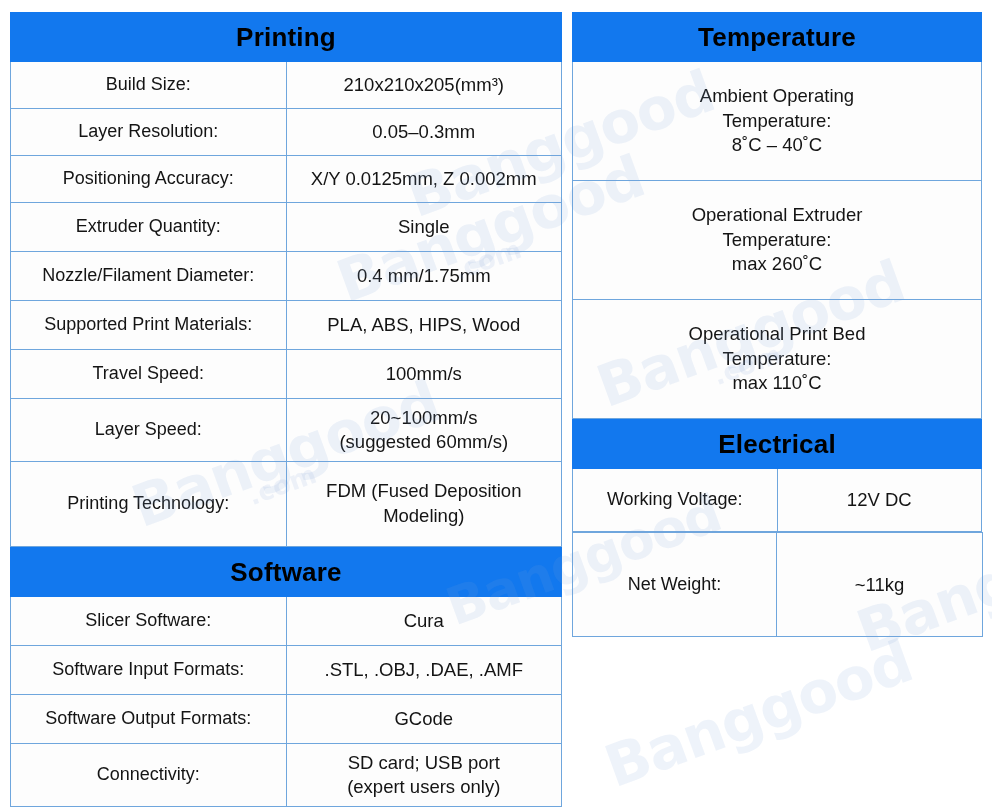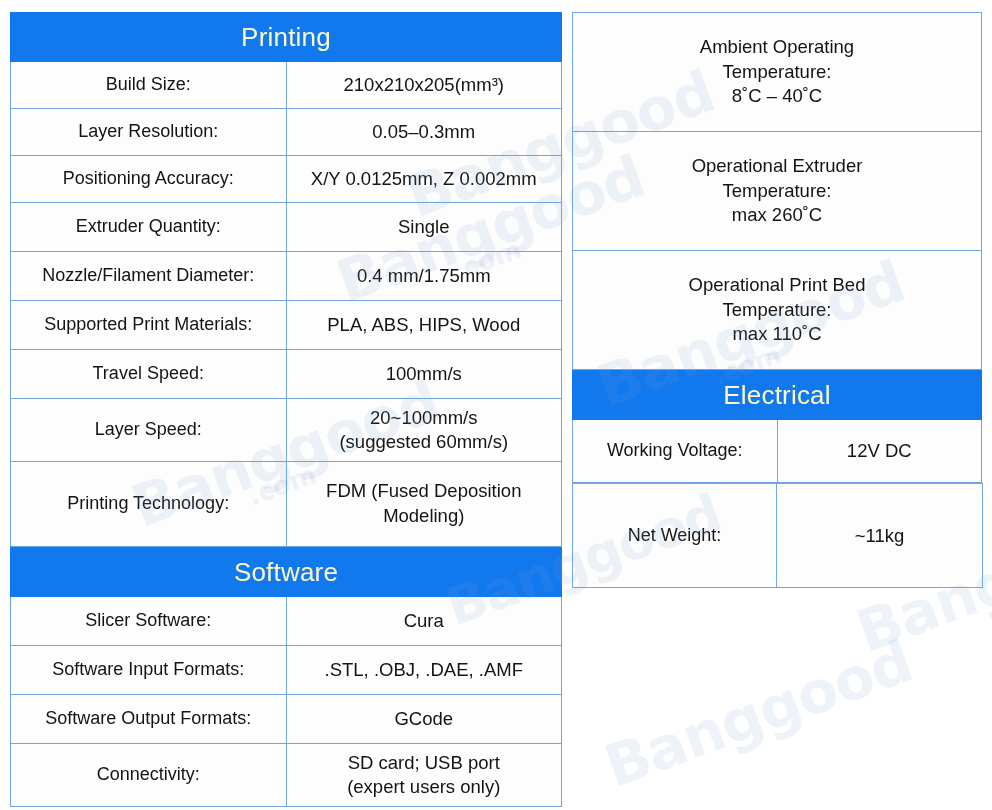--- a/index.html
+++ b/index.html
@@ -69,23 +69,23 @@
     table-layout: fixed;
     background: #fdfdfd;
   }
   .spec-table td, .spec-table th {
     border: 1px solid #6fa6dd;
     padding: 0;
   }
 
   .section-header {
     background: #1278ee;
-    color: #fef9c3;
+    color: #000000;
     font-size: 26px;
-    font-weight: normal;
+    font-weight: bold;
     text-align: center;
     height: 48px;
     line-height: 48px;
     border: 1px solid #1278ee !important;
     letter-spacing: 0.2px;
   }
 
   .cell {
     text-align: center;
     vertical-align: middle;
@@ -222,20 +222,23 @@
       </tbody>
     </table>
 
   </div>
 
   <div class="col-right">
 
     <table class="spec-table">
       <tbody>
         <tr>
+          <td class="section-header" colspan="2">Temperature</td>
+        </tr>
+        <tr>
           <td class="cell wide nowrap-lines h-96" colspan="2">Ambient Operating
 Temperature:
 8˚C – 40˚C</td>
         </tr>
         <tr>
           <td class="cell wide nowrap-lines h-96" colspan="2">Operational Extruder
 Temperature:
 max 260˚C</td>
         </tr>
         <tr>

